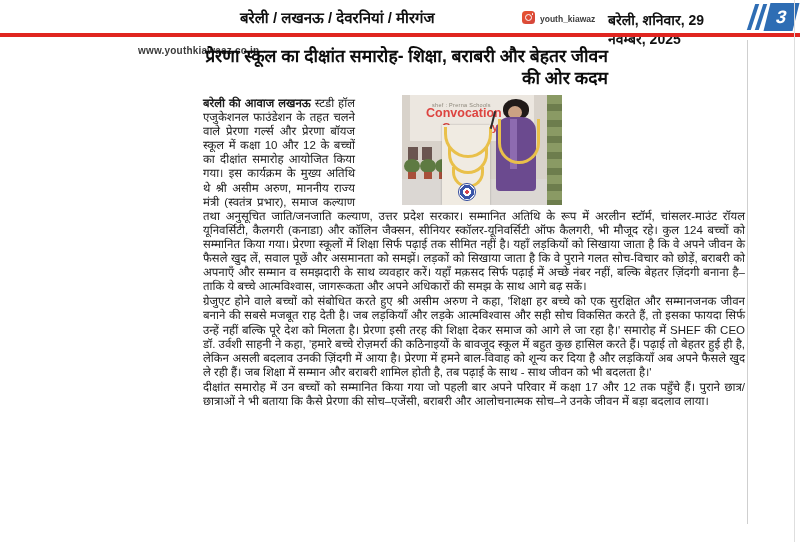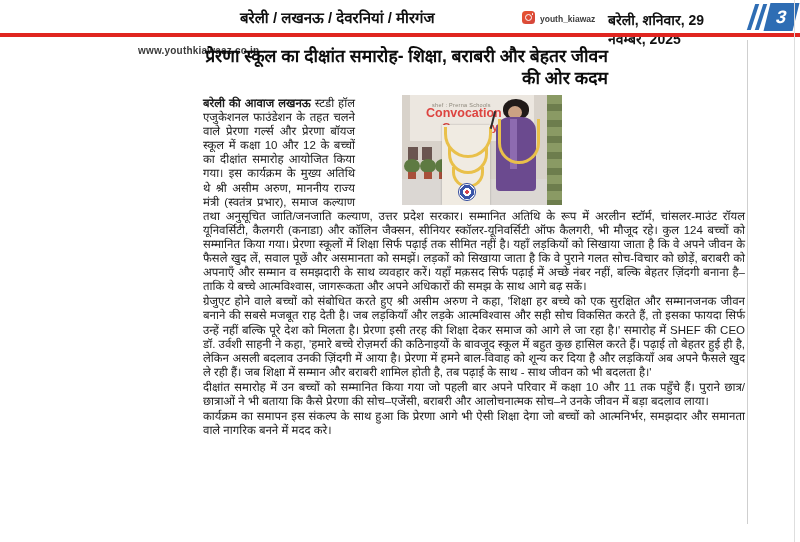--- a/index.html
+++ b/index.html
@@ -117,17 +117,16 @@
         <div class="ph-mic"></div>
         <div class="ph-hair"></div>
         <div class="ph-face"></div>
         <div class="ph-gown"></div>
         <div class="ph-sash"></div>
         <div class="ph-garland ph-g4"></div>
       </figure>
     </div>
     <p><span class="lead-in">बरेली की आवाज लखनऊ</span> <span>स्टडी हॉल एजुकेशनल फाउंडेशन के तहत चलने वाले प्रेरणा गर्ल्स और प्रेरणा बॉयज स्कूल में कक्षा 10 और 12 के बच्चों का दीक्षांत समारोह आयोजित किया गया। इस कार्यक्रम के मुख्य अतिथि थे श्री असीम अरुण, माननीय राज्य मंत्री (स्वतंत्र प्रभार), समाज कल्याण तथा अनुसूचित जाति/जनजाति कल्याण, उत्तर प्रदेश सरकार। सम्मानित अतिथि के रूप में अरलीन स्टॉर्म, चांसलर-माउंट रॉयल यूनिवर्सिटी, कैलगरी (कनाडा) और कॉलिन जैक्सन, सीनियर स्कॉलर-यूनिवर्सिटी ऑफ कैलगरी, भी मौजूद रहे। कुल 124 बच्चों को सम्मानित किया गया। प्रेरणा स्कूलों में शिक्षा सिर्फ पढ़ाई तक सीमित नहीं है। यहाँ लड़कियों को सिखाया जाता है कि वे अपने जीवन के फैसले खुद लें, सवाल पूछें और असमानता को समझें। लड़कों को सिखाया जाता है कि वे पुराने गलत सोच-विचार को छोड़ें, बराबरी को अपनाएँ और सम्मान व समझदारी के साथ व्यवहार करें। यहाँ मक़सद सिर्फ पढ़ाई में अच्छे नंबर नहीं, बल्कि बेहतर ज़िंदगी बनाना है–ताकि ये बच्चे आत्मविश्वास, जागरूकता और अपने अधिकारों की समझ के साथ आगे बढ़ सकें।</span></p>
     <p>ग्रेजुएट होने वाले बच्चों को संबोधित करते हुए श्री असीम अरुण ने कहा, 'शिक्षा हर बच्चे को एक सुरक्षित और सम्मानजनक जीवन बनाने की सबसे मजबूत राह देती है। जब लड़कियाँ और लड़के आत्मविश्वास और सही सोच विकसित करते हैं, तो इसका फायदा सिर्फ उन्हें नहीं बल्कि पूरे देश को मिलता है। प्रेरणा इसी तरह की शिक्षा देकर समाज को आगे ले जा रहा है।' समारोह में SHEF की CEO डॉ. उर्वशी साहनी ने कहा, 'हमारे बच्चे रोज़मर्रा की कठिनाइयों के बावजूद स्कूल में बहुत कुछ हासिल करते हैं। पढ़ाई तो बेहतर हुई ही है, लेकिन असली बदलाव उनकी ज़िंदगी में आया है। प्रेरणा में हमने बाल-विवाह को शून्य कर दिया है और लड़कियाँ अब अपने फैसले खुद ले रही हैं। जब शिक्षा में सम्मान और बराबरी शामिल होती है, तब पढ़ाई के साथ - साथ जीवन को भी बदलता है।'</p>
-    <p>दीक्षांत समारोह में उन बच्चों को सम्मानित किया गया जो पहली बार अपने परिवार में कक्षा 10 और 11 तक पहुँचे हैं। पुराने छात्र/छात्राओं ने भी बताया कि कैसे प्रेरणा की सोच–एजेंसी, बराबरी और आलोचनात्मक सोच–ने उनके जीवन में बड़ा बदलाव लाया।</p>
-    <p>कार्यक्रम का समापन इस संकल्प के साथ हुआ कि प्रेरणा आगे भी ऐसी शिक्षा देगा जो बच्चों को आत्मनिर्भर, समझदार और समानता वाले नागरिक बनने में मदद करे।</p>
+    <p>दीक्षांत समारोह में उन बच्चों को सम्मानित किया गया जो पहली बार अपने परिवार में कक्षा 17 और 12 तक पहुँचे हैं। पुराने छात्र/छात्राओं ने भी बताया कि कैसे प्रेरणा की सोच–एजेंसी, बराबरी और आलोचनात्मक सोच–ने उनके जीवन में बड़ा बदलाव लाया।</p>
   </div>
 
 </div>
 
 </body></html>

